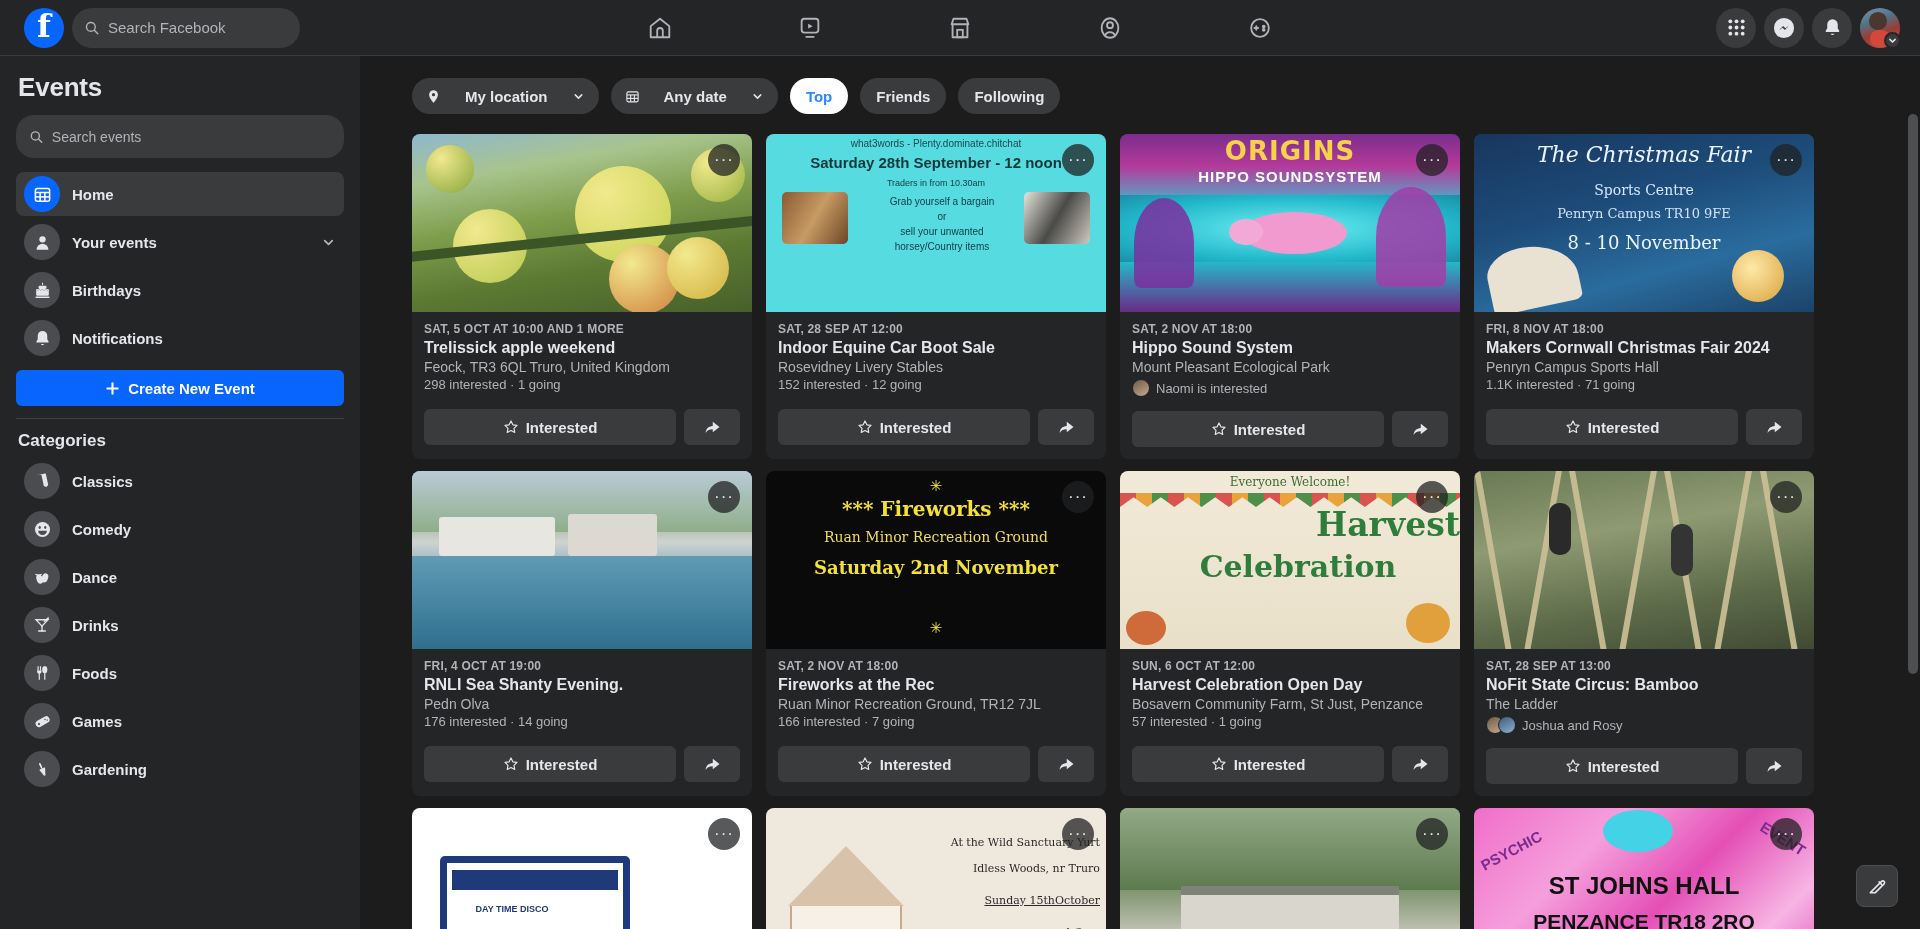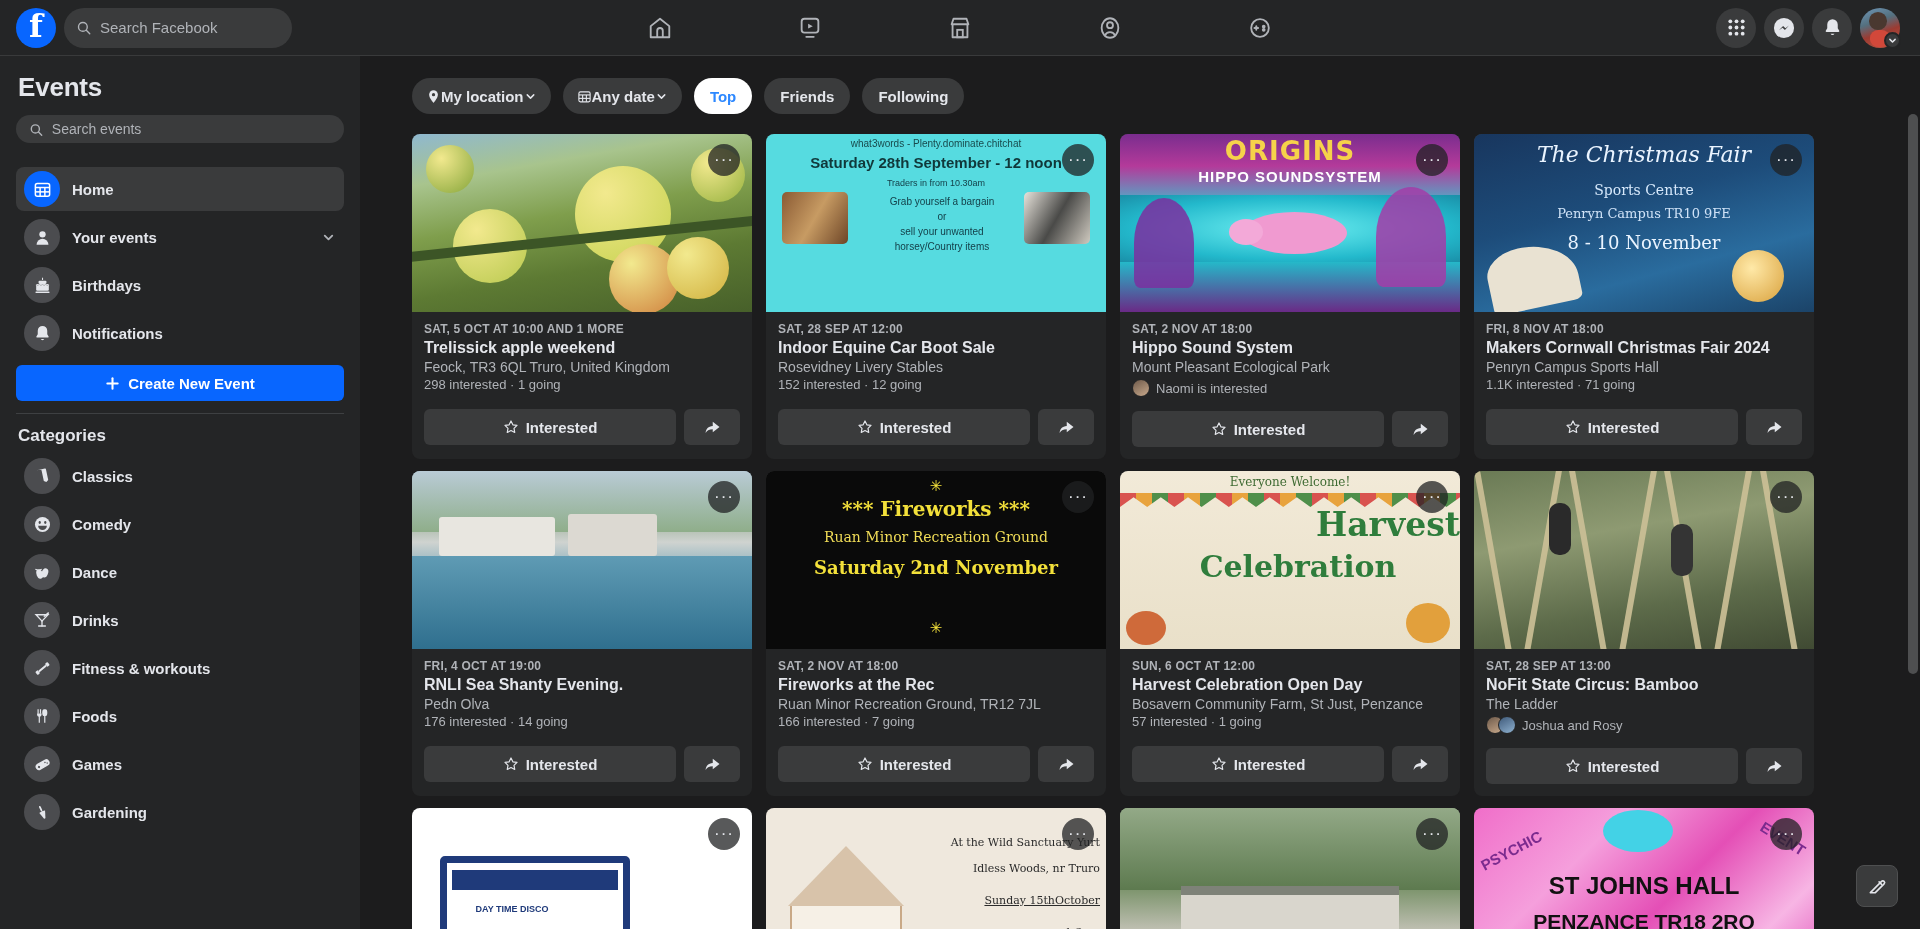--- a/index.html
+++ b/index.html
@@ -13,21 +13,21 @@
 
   
   .topbar {
     position: absolute; top: 0; left: 0;
     width: 1920px; height: 56px;
     background: #242526;
     border-bottom: 1px solid #393a3b;
     display: flex; align-items: center;
     z-index: 50;
   }
-  .tb-left { display: flex; align-items: center; gap: 8px; padding-left: 16px; width: 360px; }
+  .tb-left { display: flex; align-items: center; gap: 8px; padding-left: 24px; width: 360px; }
   .fb-logo {
     width: 40px; height: 40px; border-radius: 50%;
     background: #0866ff; position: relative; flex: none;
   }
   .fb-logo::after {
     content: "f";
     position: absolute; left: 50%; top: 47%;
     transform: translate(-50%, -50%);
     font-family: "DejaVu Serif", serif;
     font-weight: bold; font-size: 32px; color: #fff;
@@ -97,22 +97,22 @@
     background: #242526;
     padding: 12px 16px 0 16px;
     overflow: hidden;
   }
   .sb-title {
     font-size: 26px; font-weight: bold; color: #e4e6eb;
     padding: 4px 8px 12px 2px; letter-spacing: -0.2px;
   }
   .sb-search {
     display: flex; align-items: center; gap: 9px;
-    height: 28px; background: #3a3b3c; border-radius: 18px;
-    padding: 0 13px; margin-bottom: 24px;
+    height: 43px; background: #3a3b3c; border-radius: 18px;
+    padding: 0 13px; margin-bottom: 14px;
   }
   .sb-search input {
     background: transparent; border: none; outline: none;
     color: #e4e6eb; font-size: 14px; width: 100%;
     font-family: "Liberation Sans", sans-serif;
   }
   .sb-search input::placeholder { color: #b0b3b8; }
 
   .sb-item {
     display: flex; align-items: center; gap: 12px;
@@ -150,21 +150,21 @@
     position: absolute; top: 56px; left: 360px;
     width: 1560px; height: 873px;
     background: #1c1c1d; overflow: hidden;
   }
   .filter-bar {
     display: flex; align-items: center; gap: 12px;
     padding: 22px 0 20px 52px;
   }
   .pill {
     height: 36px; border-radius: 18px; background: #3a3b3c;
-    display: flex; align-items: center; gap: 0;
+    display: flex; align-items: center; gap: 24px;
     padding: 0 14px; cursor: pointer;
     font-size: 15px; font-weight: bold; color: #e4e6eb;
   }
   .pill.sel { background: #ffffff; color: #2d88ff; }
   .pill.plain { padding: 0 16px; }
 
   .grid {
     display: grid;
     grid-template-columns: repeat(4, 340px);
     gap: 12px 14px;
@@ -462,30 +462,20 @@
       <svg width="18" height="18" viewBox="0 0 24 24" fill="none" stroke="#e4e6eb" stroke-width="1.8">
         <path d="M4 5 H20 L12 13.5 Z"></path>
         <line x1="12" y1="13.5" x2="12" y2="20" stroke-linecap="round"></line>
         <line x1="7.5" y1="20" x2="16.5" y2="20" stroke-linecap="round"></line>
         <line x1="15" y1="7" x2="20.5" y2="2.5" stroke-linecap="round"></line>
       </svg>
     </div>
     <span class="sb-label">Drinks</span>
   </div>
 
-  <div class="sb-item">
-    <div class="sb-ico">
-      <svg width="19" height="19" viewBox="0 0 24 24" fill="#e4e6eb" transform="rotate(-40)">
-        <rect x="2" y="9.5" width="4" height="5" rx="1.2"></rect>
-        <rect x="18" y="9.5" width="4" height="5" rx="1.2"></rect>
-        <rect x="6" y="10.7" width="12" height="2.6" rx="1"></rect>
-      </svg>
-    </div>
-    <span class="sb-label">Fitness &amp; workouts</span>
-  </div>
 
   <div class="sb-item">
     <div class="sb-ico">
       <svg width="18" height="18" viewBox="0 0 24 24" fill="#e4e6eb">
         <rect x="6" y="3" width="1.6" height="6"></rect>
           <rect x="9.2" y="3" width="1.6" height="6"></rect>
         <path d="M5.4 8.5 h6 v1.6 a3 3 0 0 1 -2.2 2.9 V21 h-1.6 v-8 a3 3 0 0 1 -2.2 -2.9 Z"></path>
         <path d="M16.5 3 a2.6 4.5 0 0 1 0 9 V21 h-1.6 V12 a2.6 4.5 0 0 1 0 -9 Z"></path>
       </svg>
     </div>

